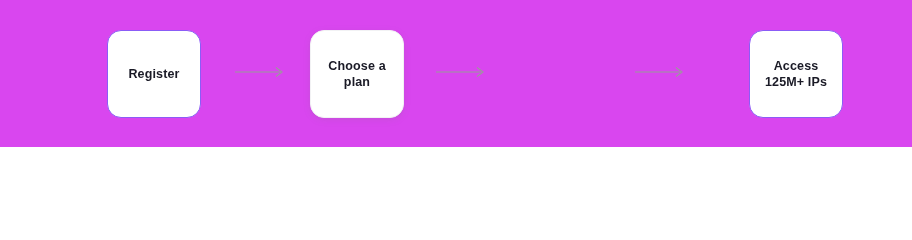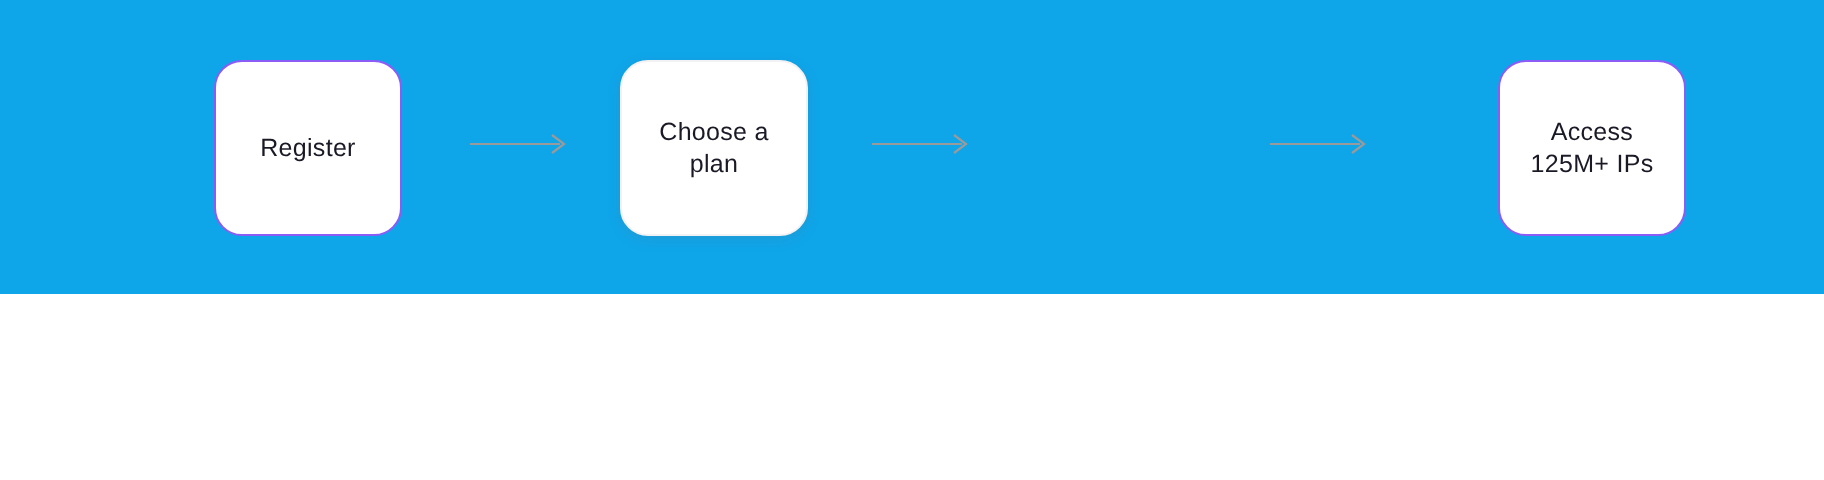--- a/index.html
+++ b/index.html
@@ -11,21 +11,22 @@
     height: 147px;
     background: #ffffff;
     font-family: "Liberation Sans", sans-serif;
     overflow: hidden;
   }
 
   #flow-canvas {
     position: relative;
     width: 912px;
     height: 147px;
-    background: #0ea5e9;
+    background: #d946ef;
+    font-weight: bold;
   }
 
   .step-box {
     position: absolute;
     top: 30px;
     width: 94px;
     height: 88px;
     box-sizing: border-box;
     border-radius: 14px;
     background: #ffffff;

